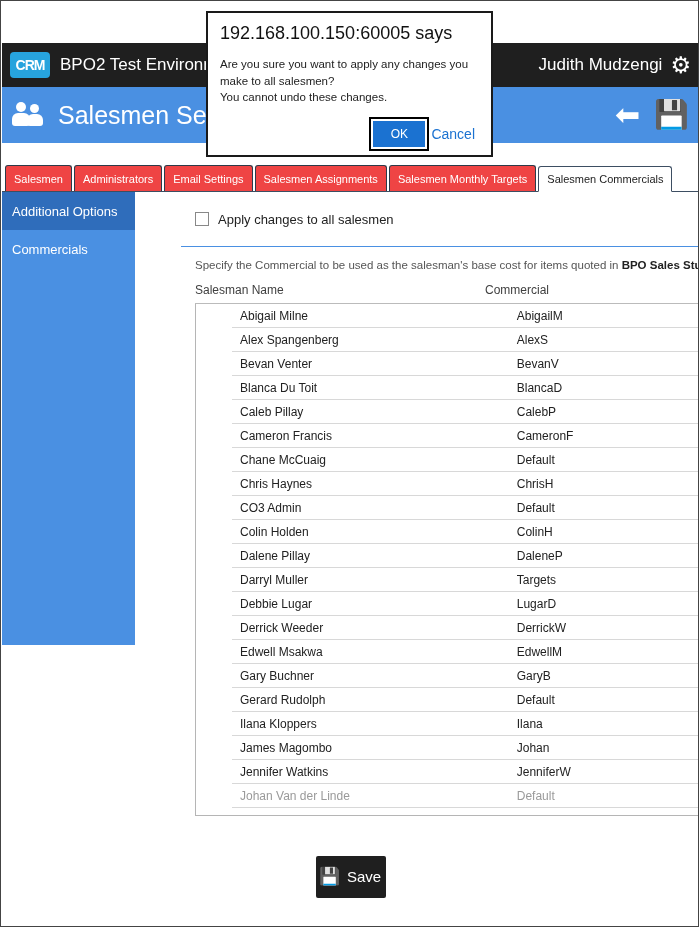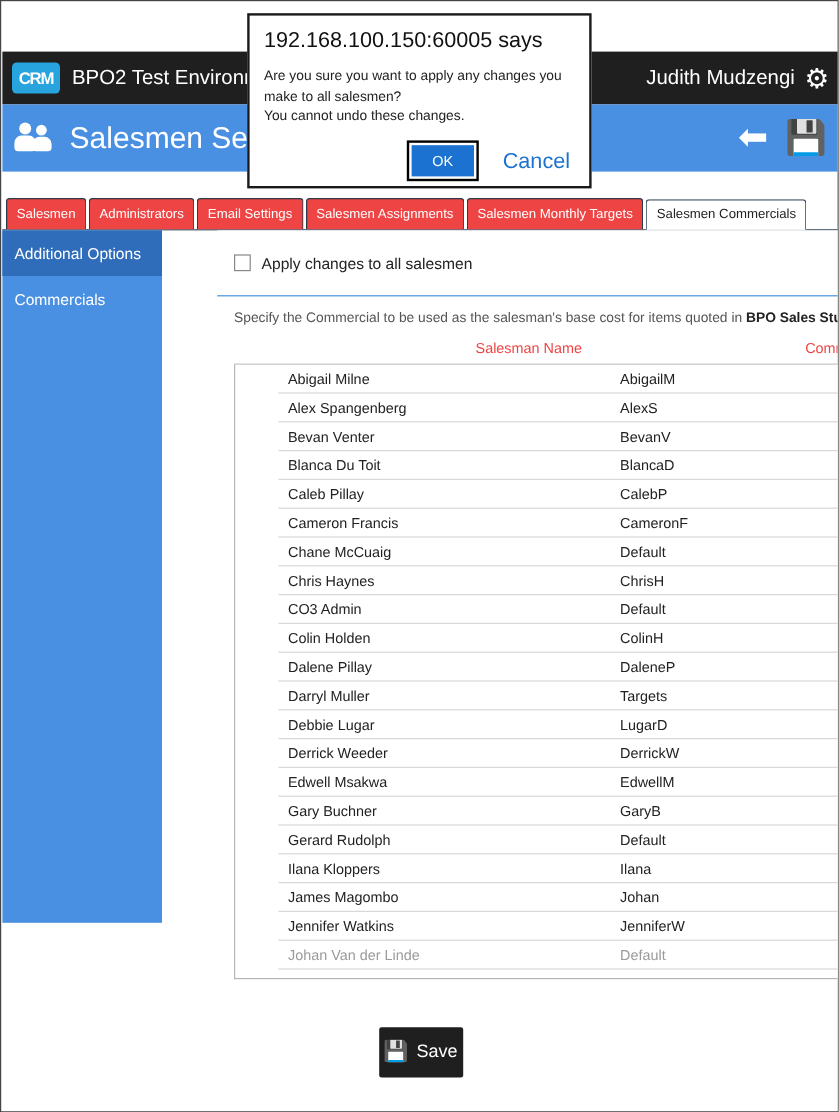--- a/index.html
+++ b/index.html
@@ -112,21 +112,21 @@
     background: #ffffff;
     color: #222;
     border: 1px solid #3d4e62;
     border-bottom: 1px solid #ffffff;
     position: relative; top: 1px;
   }
 
   
   .leftnav {
     position: absolute; top: 191px; left: 1px;
-    width: 133px; height: 577px;
+    width: 133px; height: 453px;
     background: #4a90e2;
   }
   .nav-item {
     height: 38px;
     display: flex; align-items: center;
     padding-left: 10px;
     font-size: 13px;
     color: #ffffff;
   }
   .nav-item.selected {
@@ -164,22 +164,22 @@
   .table-wrap {
     margin-left: 14px;
     width: 540px;
   }
   .thead {
     display: flex;
     border-bottom: 1px solid #bbb;
   }
   .th {
     font-size: 12px;
-    color: #ef4444;
-    text-align: right;
+    color: #404040;
+    text-align: left;
     padding: 4px 0 6px 0;
   }
   .th.name { width: 290px; }
   .th.comm { width: 250px; }
 
   .tbody {
     border: 1px solid #b5b5b5;
     border-top: none;
     width: 540px;
     height: 512px;
@@ -267,22 +267,21 @@
     width: 52px; height: 26px;
     background: #1b72d1;
     color: #fff;
     font-size: 12px;
     display: flex; align-items: center; justify-content: center;
     border-radius: 0;
     outline: 2px solid #000;
     outline-offset: 2px;
   }
   .btn-cancel {
-    margin-left: 18px;
-    font-size: 18px;
+    font-size: 14px;
     color: #1b72d1;
     padding: 0 6px;
   }
 </style>
 </head>
 <body>
 
 <div id="app">
 
   <div class="topbar">

